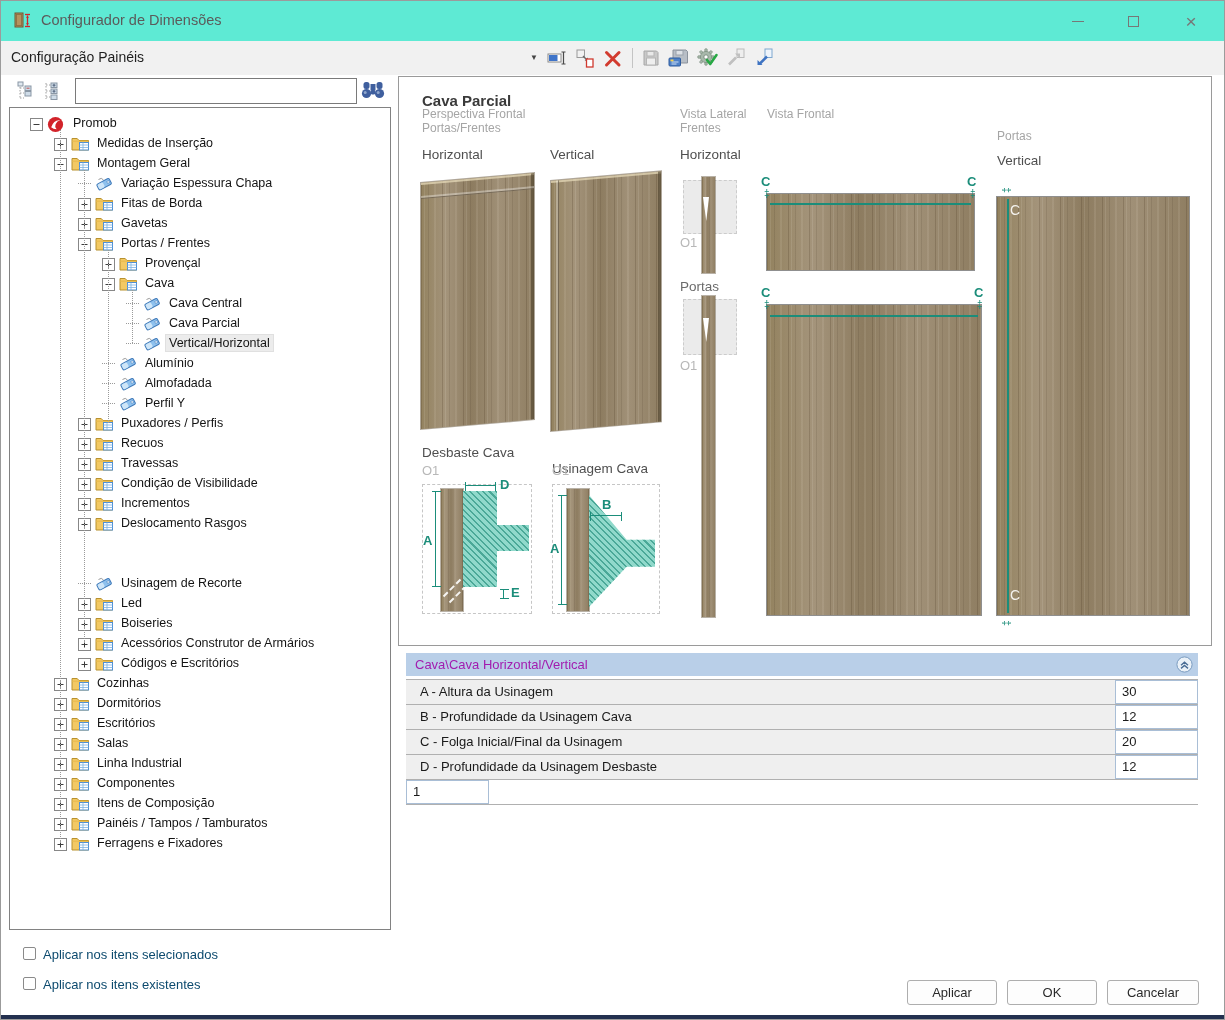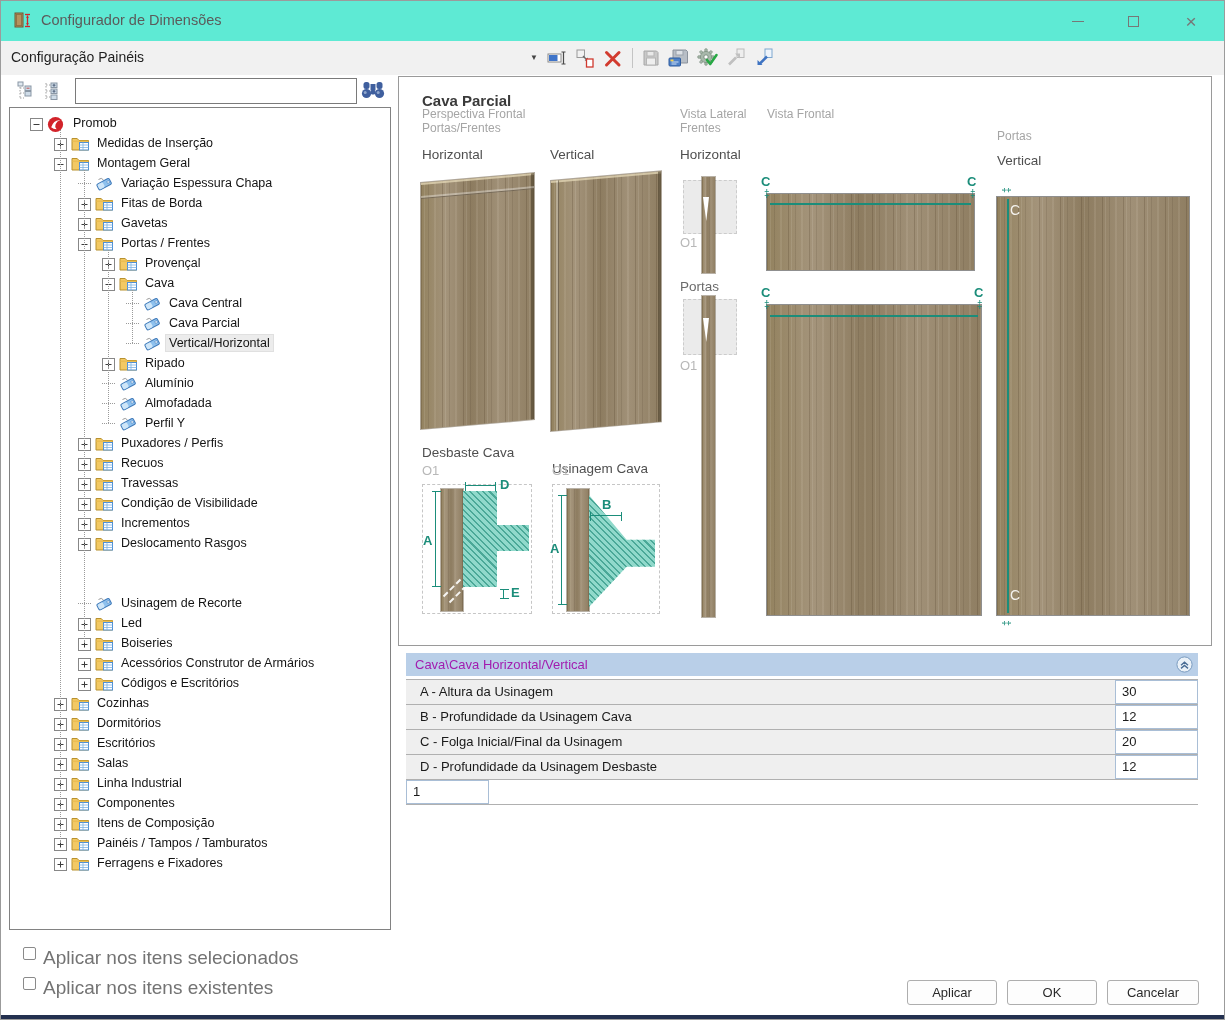--- a/index.html
+++ b/index.html
@@ -75,21 +75,21 @@
   #ptable{position:absolute;left:405px;top:652px;width:792px;}
   #ptable-header{height:23px;background:#b9cfe8;position:relative;}
   #ptable-header .htext{font-size:13px;color:#a21caf;line-height:23px;padding-left:9px;border-radius:9px;}
   #ptable-header .chev{position:absolute;right:5px;top:3px;width:17px;height:17px;}
   #ptable-rows{margin-top:3px;border-top:1px solid #b0b0b0;}
   .prow{display:flex;height:25px;border-bottom:1px solid #b0b0b0;}
   .plabel{flex:1;background:#efefef;font-size:13px;color:#1a1a1a;line-height:24px;padding-left:14px;}
   .pval{width:83px;background:#fff;border:1px solid #a9bed6;font-size:13px;color:#1a1a1a;line-height:22px;padding-left:6px;}
   
   .cbx{position:absolute;width:13px;height:13px;border:1px solid #8a8a8a;background:#fff;border-radius:2px;}
-  .cbx-label{position:absolute;font-size:19px;color:#737373;}
+  .cbx-label{position:absolute;font-size:13px;color:#0c4a6e;}
   .btn{position:absolute;width:90px;height:25px;background:#fdfdfd;border:1px solid #aeaeae;border-radius:3px;font-size:13px;color:#2a2a2a;display:flex;align-items:center;justify-content:center;}
 </style>
 </head>
 <body>
 
 <div id="window">
   <div id="bottom-edge"></div>
 
   <div id="titlebar">
     <span id="app-icon"><svg width="19" height="19" viewBox="0 0 19 19">
@@ -376,34 +376,20 @@
                     <g transform="rotate(-28 9 8)">
                       <rect x="2" y="5" width="14" height="6.5" rx="1.6" fill="#8ec1ee" stroke="#3f79b8"></rect>
                       <rect x="2.6" y="5.5" width="6" height="5.5" rx="1.4" fill="#cfe6f8"></rect>
                       <circle cx="13.6" cy="8.2" r="1.2" fill="#fff" stroke="#3f79b8" stroke-width="0.6"></circle>
                     </g>
                   </svg></span>
                 <span class="tlabel sel">Vertical/Horizontal</span>
               </div>
             </div>
             <div class="trow" style="padding-left: 92px;">
-              <span class="texp"><svg width="13" height="13" viewBox="0 0 13 13">
-                  <rect x="0.5" y="0.5" width="12" height="12" fill="#fff" stroke="#878787"></rect>
-                  <path d="M3.5 6.5 h6" stroke="#3c3c3c"></path>
-                  <path d="M6.5 3.5 v6" stroke="#3c3c3c"></path>
-                </svg></span>
-              <span class="ticon"><svg width="19" height="15" viewBox="0 0 19 15">
-                  <path d="M1 2.5 h5.2 l1.8 2 H17.5 v9.5 H1 z" fill="#f3c963" stroke="#b8912f"></path>
-                  <path d="M1 5.2 h16.5" stroke="#e8ba4e"></path>
-                  <rect x="8.5" y="6.5" width="9" height="7.5" fill="#fff" stroke="#4f8fd4"></rect>
-                  <path d="M8.5 9 h9 M8.5 11.5 h9 M12 6.5 v7.5" stroke="#7fb2e0" stroke-width="0.8"></path>
-                </svg></span>
-              <span class="tlabel">Ripado</span>
-            </div>
-            <div class="trow" style="padding-left: 92px;">
               <span class="tstub"></span>
               <span class="ticon"><svg width="19" height="15" viewBox="0 0 19 15">
                   <path d="M3.5 3.5 q3 -2.5 5 0.5" stroke="#9a9a9a" fill="none"></path>
                   <g transform="rotate(-28 9 8)">
                     <rect x="2" y="5" width="14" height="6.5" rx="1.6" fill="#8ec1ee" stroke="#3f79b8"></rect>
                     <rect x="2.6" y="5.5" width="6" height="5.5" rx="1.4" fill="#cfe6f8"></rect>
                     <circle cx="13.6" cy="8.2" r="1.2" fill="#fff" stroke="#3f79b8" stroke-width="0.6"></circle>
                   </g>
                 </svg></span>
               <span class="tlabel">Alumínio</span>

